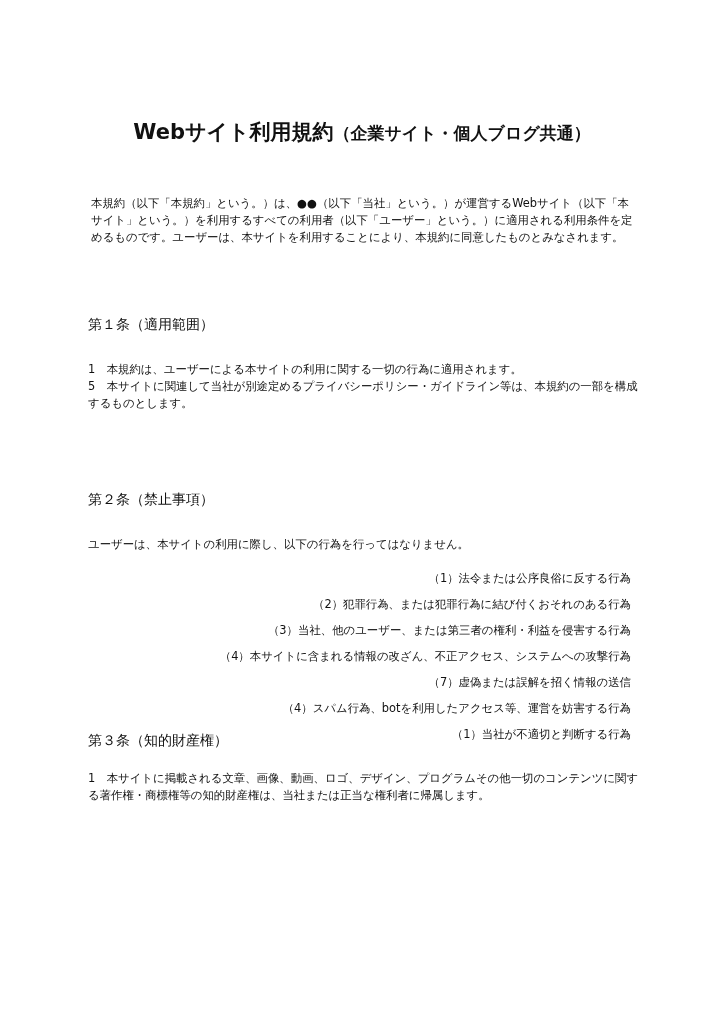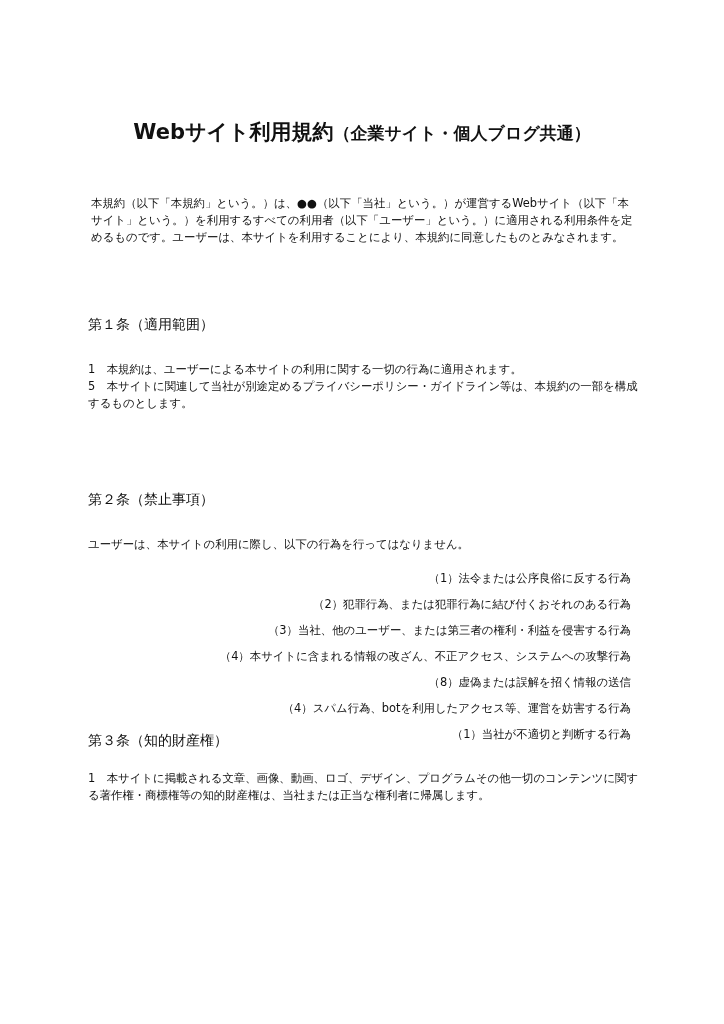--- a/index.html
+++ b/index.html
@@ -44,21 +44,21 @@
 
   <div class="heading" style="top:491px;">第２条（禁止事項）</div>
   <div class="block" style="top:536px;">
     <p class="line">ユーザーは、本サイトの利用に際し、以下の行為を行ってはなりません。</p>
   </div>
   <div class="block" style="top:561px;">
     <p class="list-item">（1）法令または公序良俗に反する行為</p>
     <p class="list-item">（2）犯罪行為、または犯罪行為に結び付くおそれのある行為</p>
     <p class="list-item">（3）当社、他のユーザー、または第三者の権利・利益を侵害する行為</p>
     <p class="list-item">（4）本サイトに含まれる情報の改ざん、不正アクセス、システムへの攻撃行為</p>
-    <p class="list-item">（8）虚偽または誤解を招く情報の送信</p>
+    <p class="list-item">（7）虚偽または誤解を招く情報の送信</p>
     <p class="list-item">（4）スパム行為、botを利用したアクセス等、運営を妨害する行為</p>
     <p class="list-item">（1）当社が不適切と判断する行為</p>
   </div>
 
   <div class="heading" style="top:732px;">第３条（知的財産権）</div>
   <div class="block" style="top:770px;">
     <p class="line">1　本サイトに掲載される文章、画像、動画、ロゴ、デザイン、プログラムその他一切のコンテンツに関する著作権・商標権等の知的財産権は、当社または正当な権利者に帰属します。</p>
   </div>
 
 </div>

